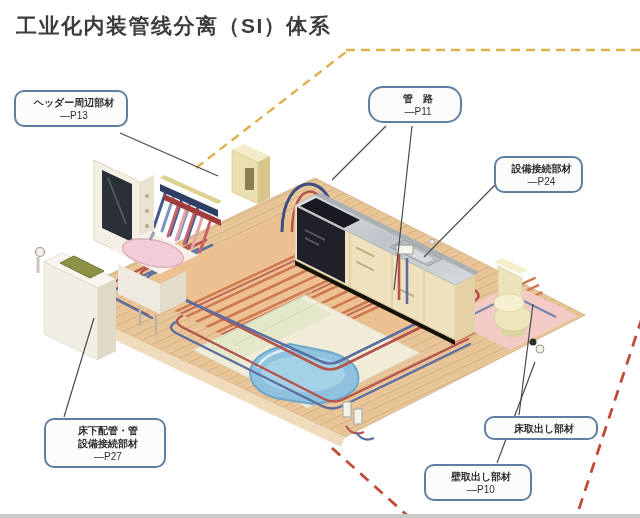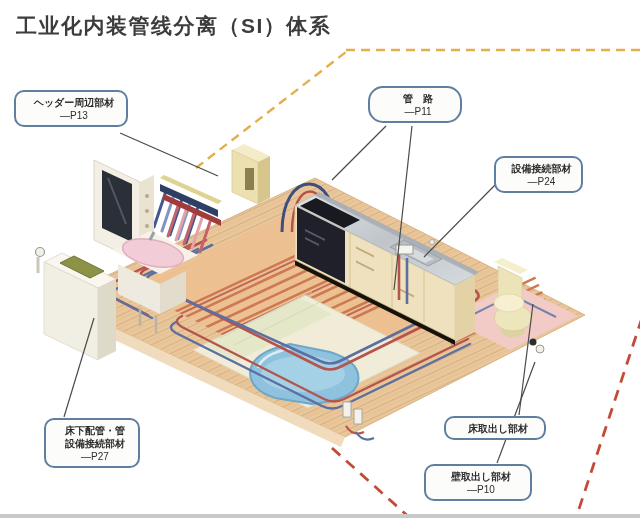--- a/index.html
+++ b/index.html
@@ -196,27 +196,27 @@
   <div class="callout" style="left:368px;top:86px;width:94px;border-radius:15px;">
     <div>管　路</div>
     <div class="pref">—P11</div>
   </div>
 
   <div class="callout" style="left:494px;top:156px;width:89px;">
     <div>設備接続部材</div>
     <div class="pref">—P24</div>
   </div>
 
-  <div class="callout" style="left:44px;top:418px;width:96px;">
+  <div class="callout" style="left:44px;top:418px;width:122px;">
     <div>床下配管・管</div>
     <div>設備接続部材</div>
     <div class="pref">—P27</div>
   </div>
 
-  <div class="callout" style="left:444px;top:416px;width:102px;">
+  <div class="callout" style="left:484px;top:416px;width:114px;">
     <div>床取出し部材</div>
   </div>
 
   <div class="callout" style="left:424px;top:464px;width:108px;border-radius:10px;">
     <div>壁取出し部材</div>
     <div class="pref">—P10</div>
   </div>
 
   <div class="bottom-bar"></div>
 </div>

